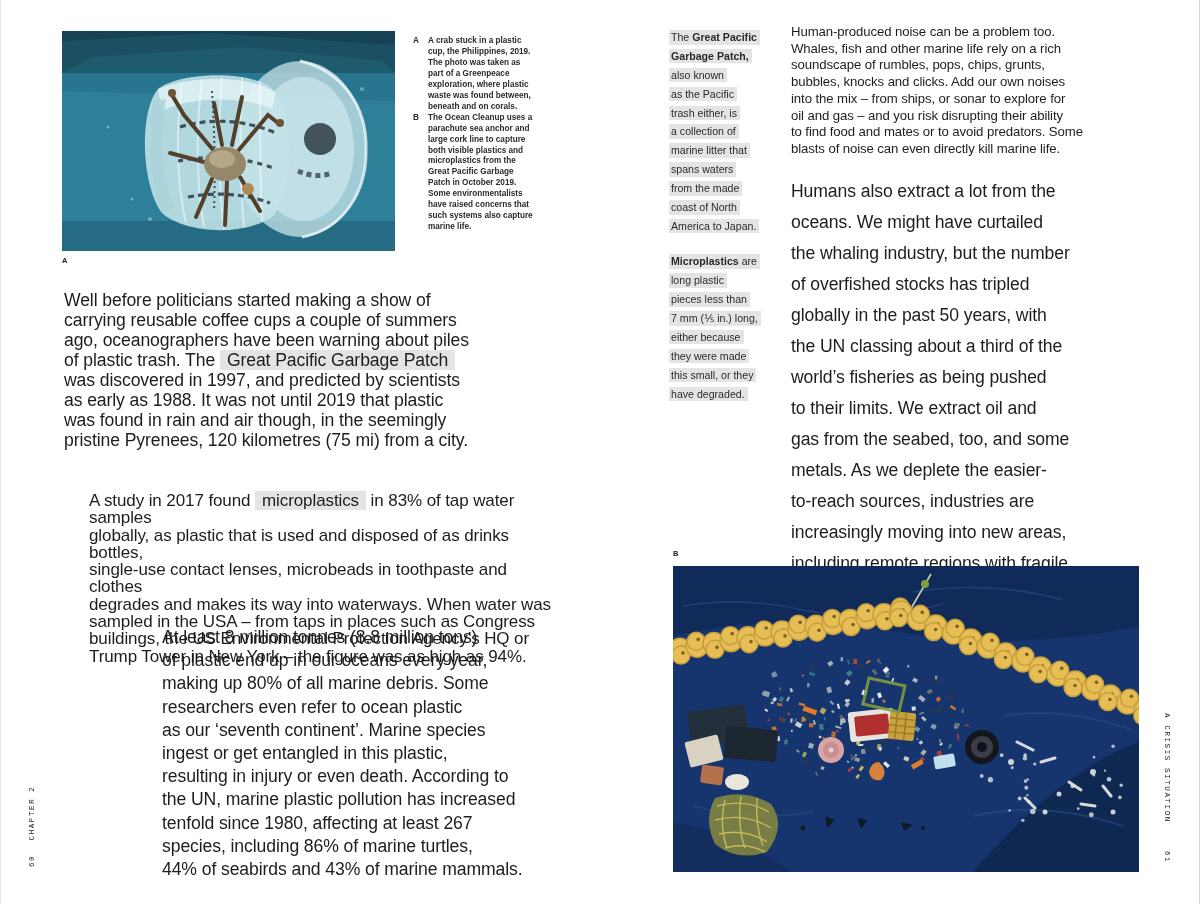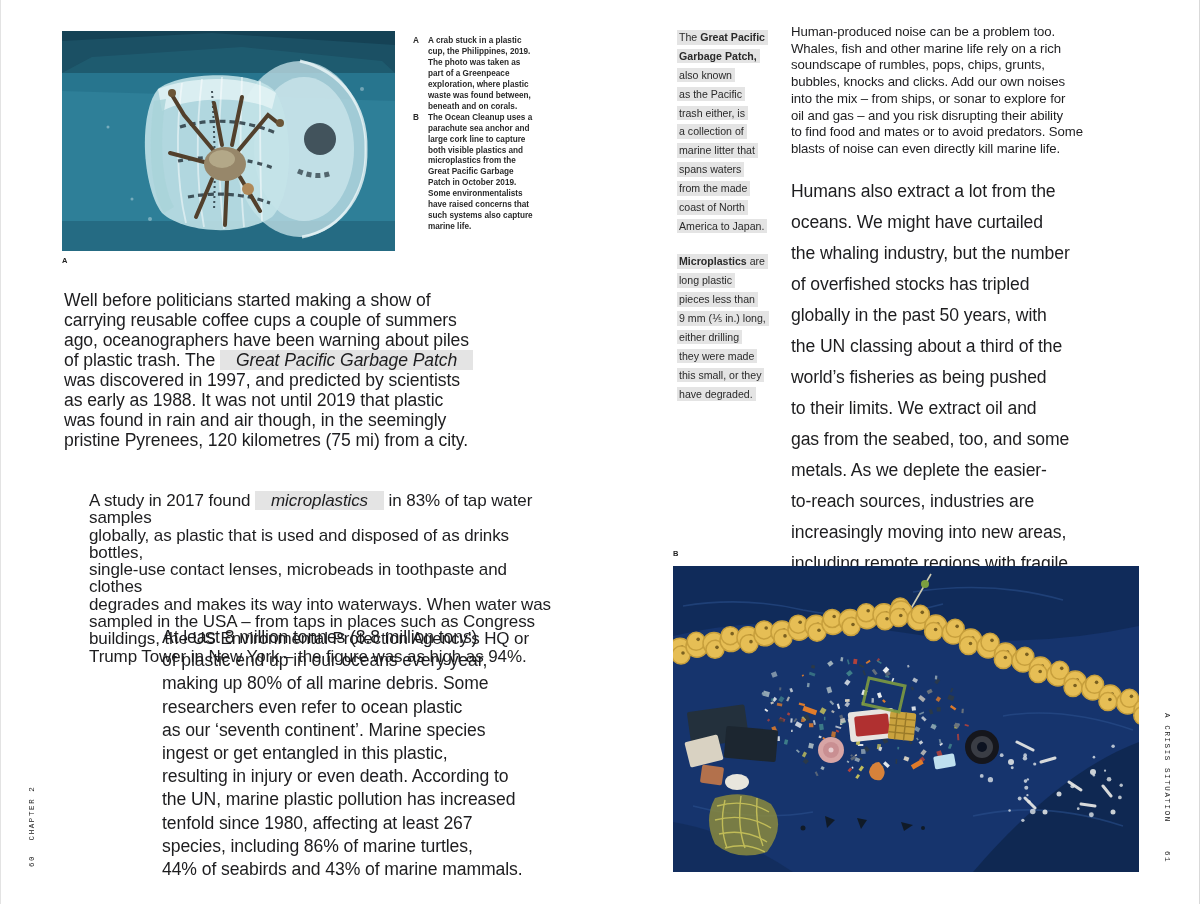--- a/index.html
+++ b/index.html
@@ -15,25 +15,25 @@
   #labelA{left:61px;top:256px;}
   #labelB{left:672px;top:549px;}
 
   .captions{position:absolute;left:412px;top:36px;width:170px;font-size:8.2px;line-height:10.95px;color:#2a2a2a;}
   .caption-row{display:flex;}
   .cap-letter{width:15px;flex:none;font-weight:700;}
   .cap-text{flex:1;font-weight:bold;}
 
   .glossary{position:absolute;left:668px;top:30px;width:120px;font-size:10.6px;color:#2a2a2a;}
   .gl-block{margin-bottom:21px;}
-  .gl-line{margin-bottom:4.4px;margin-left:8px;}
+  .gl-line{margin-bottom:4.4px;}
   .gl-line .chip{background:var(--highlight,#e4e4e4);padding:1px 3px 1px 2px;line-height:12.5px;display:inline-block;}
 
   .para{position:absolute;letter-spacing:-0.1px;}
-  mark{background:var(--highlight,#e4e4e4);color:inherit;padding:0 16px;font-style:italic;}
+  mark{background:var(--highlight,#e4e4e4);color:inherit;padding:0 7px;}
   #para-intro{left:63px;top:290px;width:560px;font-size:17.6px;line-height:20px;}
   #para-study{left:88px;top:492px;width:470px;font-size:17px;line-height:17.3px;}
   #para-tonnes{left:117px;top:626px;width:490px;font-size:17.6px;line-height:23.2px;margin-left:44px;}
   #para-noise{left:790px;top:24px;width:370px;font-size:13.2px;line-height:16.7px;}
   #para-extract{left:790px;top:176px;width:380px;font-size:17.6px;line-height:31px;}
 
   .margin-note{position:absolute;font-family:"Liberation Mono","DejaVu Sans Mono",monospace;
                font-size:7.5px;letter-spacing:1.6px;color:#222;text-align:center;white-space:nowrap;}
   #chapter-note{width:90px;left:-14px;top:809px;transform:rotate(-90deg);}
   #pageno-left{width:30px;left:16px;top:857px;transform:rotate(-90deg);}
@@ -129,22 +129,22 @@
         <div class="gl-line"><span class="chip">marine litter that</span></div>
         <div class="gl-line"><span class="chip">spans waters</span></div>
         <div class="gl-line"><span class="chip">from the made</span></div>
         <div class="gl-line"><span class="chip">coast of North</span></div>
         <div class="gl-line"><span class="chip">America to Japan.</span></div>
       </div>
       <div class="gl-block">
         <div class="gl-line"><span class="chip"><b>Microplastics</b> are</span></div>
         <div class="gl-line"><span class="chip">long plastic</span></div>
         <div class="gl-line"><span class="chip">pieces less than</span></div>
-        <div class="gl-line"><span class="chip">9 mm (⅕ in.) long,</span></div>
-        <div class="gl-line"><span class="chip">either drilling</span></div>
+        <div class="gl-line"><span class="chip">7 mm (⅕ in.) long,</span></div>
+        <div class="gl-line"><span class="chip">either because</span></div>
         <div class="gl-line"><span class="chip">they were made</span></div>
         <div class="gl-line"><span class="chip">this small, or they</span></div>
         <div class="gl-line"><span class="chip">have degraded.</span></div>
       </div>
     </div>
 
   <div class="para" id="para-intro">Well before politicians started making a show of<br>carrying reusable coffee cups a couple of summers<br>ago, oceanographers have been warning about piles<br>of plastic trash. The <mark>Great Pacific Garbage Patch</mark><br>was discovered in 1997, and predicted by scientists<br>as early as 1988. It was not until 2019 that plastic<br>was found in rain and air though, in the seemingly<br>pristine Pyrenees, 120 kilometres (75 mi) from a city.</div>
   <div class="para" id="para-study">A study in 2017 found <mark>microplastics</mark> in 83% of tap water samples<br>globally, as plastic that is used and disposed of as drinks bottles,<br>single-use contact lenses, microbeads in toothpaste and clothes<br>degrades and makes its way into waterways. When water was<br>sampled in the USA – from taps in places such as Congress<br>buildings, the US Environmental Protection Agency’s HQ or<br>Trump Tower in New York – the figure was as high as 94%.</div>
   <div class="para" id="para-tonnes">At least 8 million tonnes (8.8 million tons)<br>of plastic end up in our oceans every year,<br>making up 80% of all marine debris. Some<br>researchers even refer to ocean plastic<br>as our ‘seventh continent’. Marine species<br>ingest or get entangled in this plastic,<br>resulting in injury or even death. According to<br>the UN, marine plastic pollution has increased<br>tenfold since 1980, affecting at least 267<br>species, including 86% of marine turtles,<br>44% of seabirds and 43% of marine mammals.</div>
 

